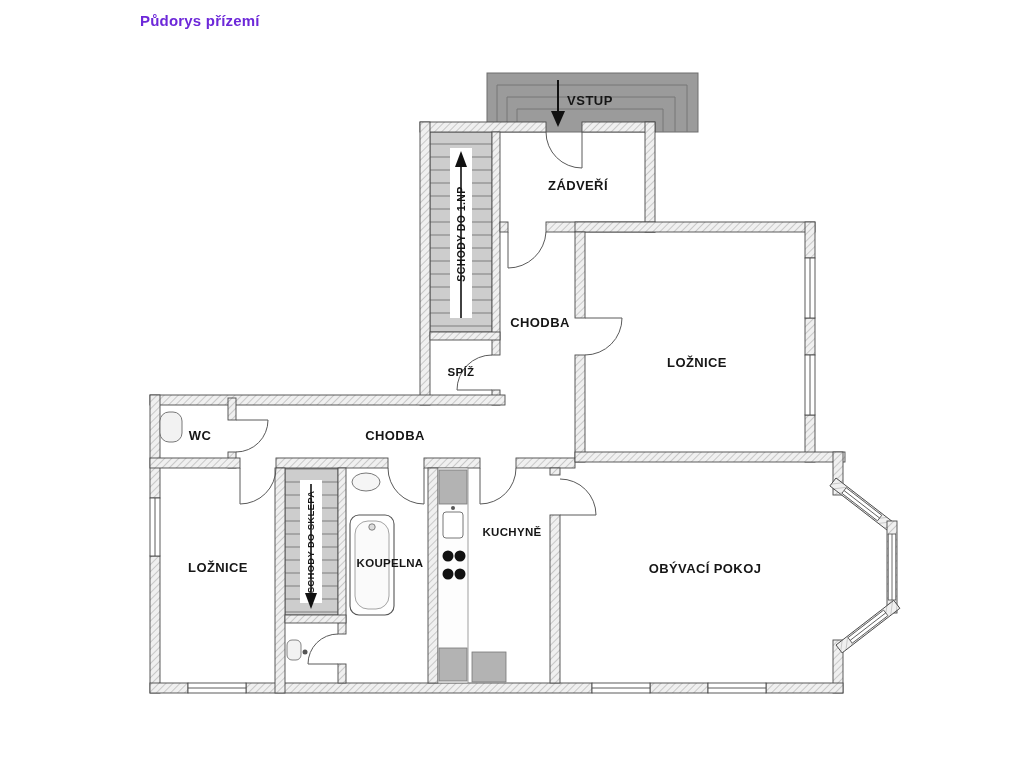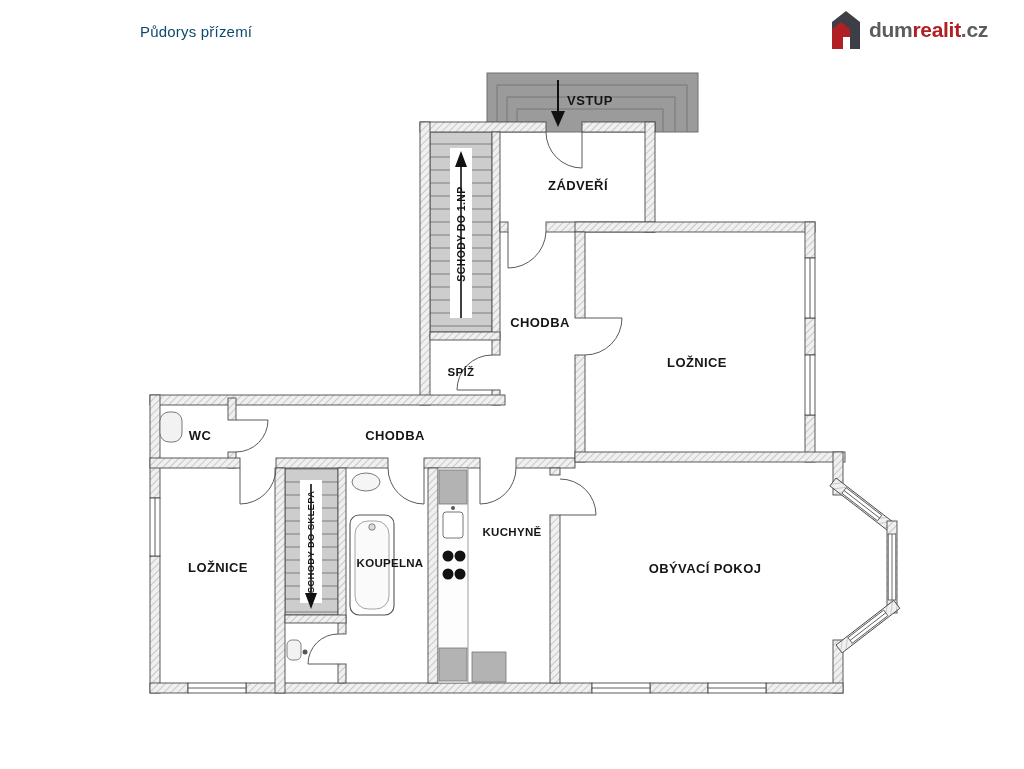--- a/index.html
+++ b/index.html
@@ -1,44 +1,36 @@
 <!DOCTYPE html>
 <html><head>
 <meta charset="utf-8">
 <style>
   html,body{margin:0;padding:0;background:#fff;}
   body{font-family:"Liberation Sans",sans-serif;}
   #page{position:relative;width:1024px;height:769px;background:#ffffff;overflow:hidden;}
-  .page-title{position:absolute;left:140px;top:23px;font-size:15px;font-weight:normal;color:#0c4a6e;letter-spacing:.2px;}
+  .page-title{position:absolute;left:140px;top:12px;font-size:15px;font-weight:bold;color:#6d28d9;letter-spacing:.2px;}
   .logo{position:absolute;left:830px;top:10px;display:flex;align-items:center;gap:7px;}
   .logo-text{font-size:21px;font-weight:bold;letter-spacing:-.3px;}
   .logo-text .gray{color:#5b5b60;}
   .logo-text .red{color:#b01f24;}
   svg text{font-family:"Liberation Sans",sans-serif;font-weight:bold;fill:#161616;}
   .room-label{font-size:13px;letter-spacing:.4px;}
   .room-label-sm{font-size:11.5px;letter-spacing:.3px;}
   .stair-label{font-size:10.5px;letter-spacing:.4px;}
   .stair-label-sm{font-size:9.5px;letter-spacing:.3px;}
   .vstup-label{font-size:13px;letter-spacing:.5px;}
 </style>
 </head>
 <body>
 
 <div id="page">
 
   <div class="page-title">Půdorys přízemí</div>
 
-  <div class="logo">
-    <svg width="32" height="40" viewBox="0 0 32 40">
-      <path d="M2 12 L16 1 L30 12 V39 H2 Z" fill="#3e3e46"></path>
-      <path d="M2 19 L11 12 L20 19 V39 H2 Z" fill="#b01f24"></path>
-      <rect x="13" y="27" width="7" height="12" fill="#ffffff"></rect>
-    </svg>
-    <div class="logo-text"><span class="gray">dum</span><span class="red">realit</span><span class="gray">.cz</span></div>
-  </div>
 
   <svg width="1024" height="769" viewBox="0 0 1024 769" style="position:absolute;left:0;top:0;">
     <defs>
       <pattern id="hatch" width="5" height="5" patternUnits="userSpaceOnUse" patternTransform="rotate(45)">
         <rect width="5" height="5" fill="#f0f0f0"></rect>
         <line x1="0" y1="0" x2="0" y2="5" stroke="#a8a8a8" stroke-width="1.1"></line>
       </pattern>
       <pattern id="treads" width="10" height="13" patternUnits="userSpaceOnUse">
         <rect width="10" height="13" fill="#cdcdcd"></rect>
         <line x1="0" y1="1" x2="10" y2="1" stroke="#8f8f8f" stroke-width="1.3"></line>

